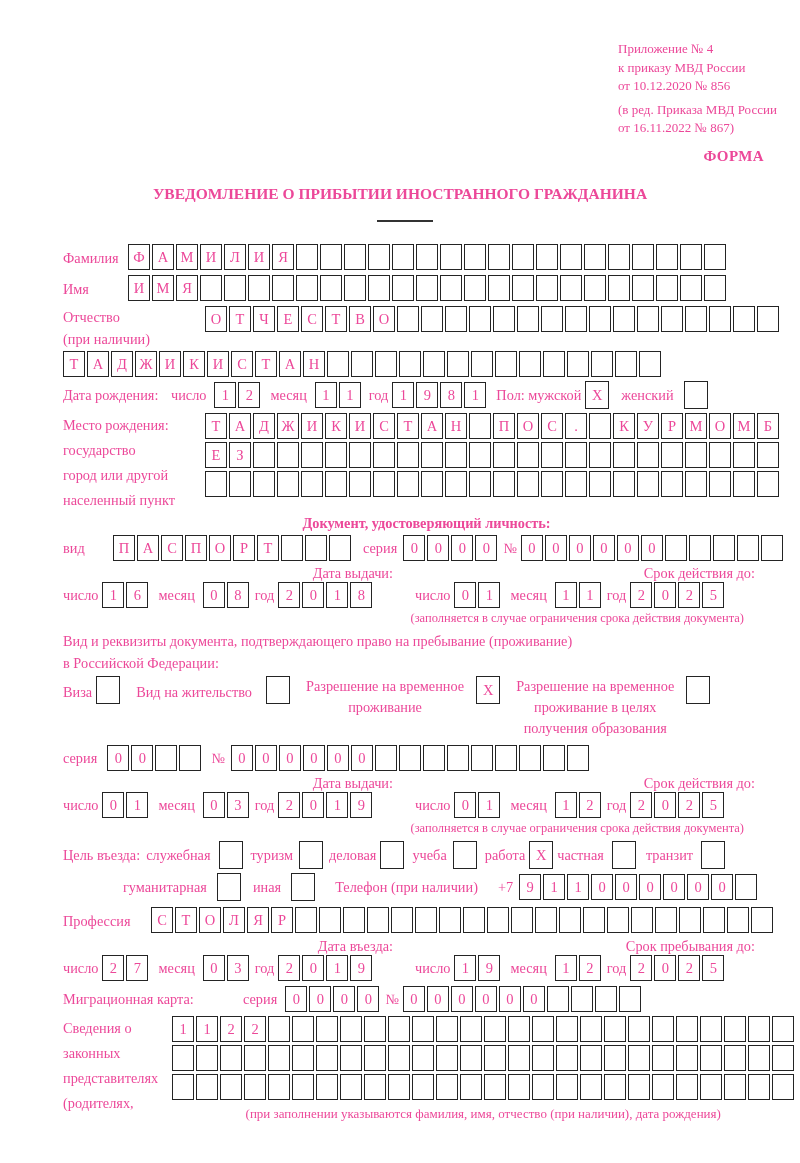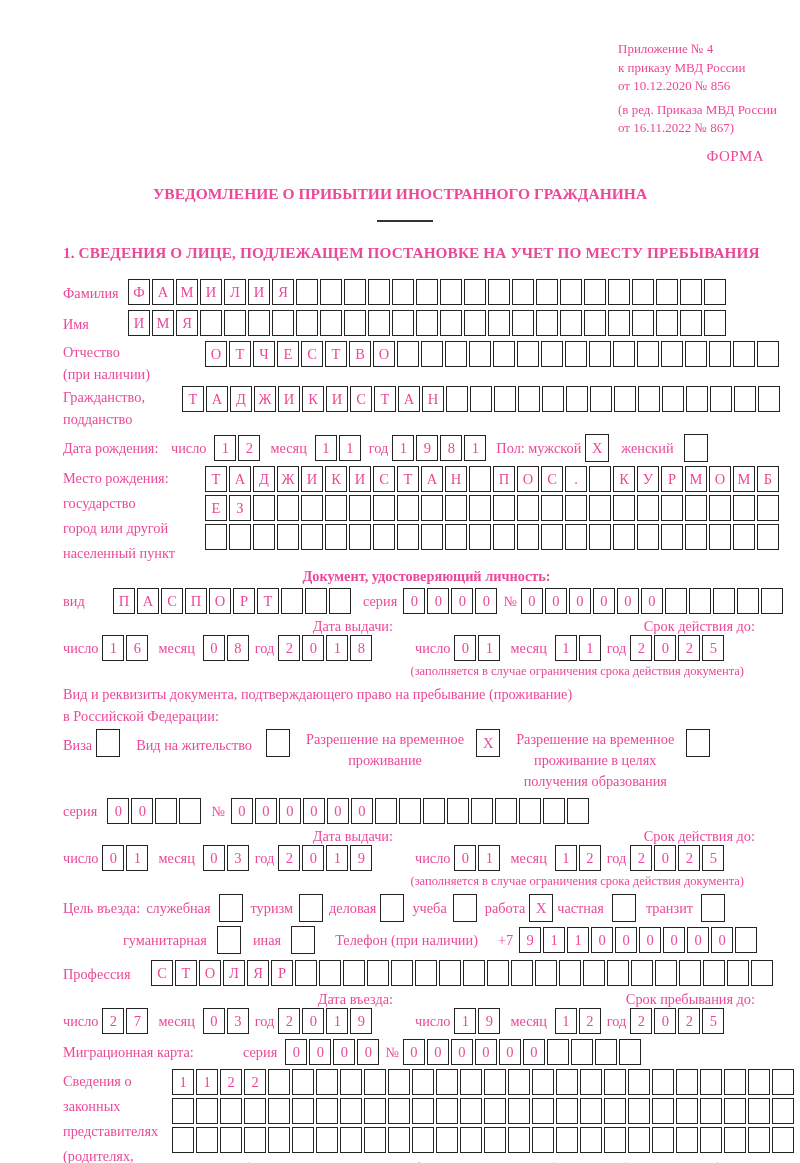--- a/index.html
+++ b/index.html
@@ -5,21 +5,21 @@
   * { margin:0; padding:0; box-sizing:border-box; }
   html,body { background:#ffffff; }
   .page {
     position:relative; width:800px; height:1163px; margin:0 auto;
     background:#ffffff; color:#ec4899; overflow:hidden;
     font-family:"Liberation Serif","DejaVu Serif",serif;
   }
   
   .hdr { position:absolute; left:618px; top:40px; font-size:13px; line-height:18.5px; white-space:nowrap; }
   .hdr .sub { margin-top:5px; }
-  .forma { position:absolute; right:36px; top:148px; font-weight:normal; font-size:15px; letter-spacing:.4px; }
+  .forma { position:absolute; right:36px; top:148px; font-weight:bold; font-size:15px; letter-spacing:.4px; }
   
   .title { position:absolute; top:182px; left:0; width:100%; text-align:center; font-weight:bold; font-size:15.5px; line-height:23px; }
   .blank { display:inline-block; width:56px; border-bottom:2px solid #333; margin-left:10px; vertical-align:baseline; }
   
   .form { position:absolute; top:244px; left:0; width:800px; padding:0 10px 0 63px; }
   .sec-heading { font-weight:bold; font-size:15.3px; letter-spacing:.1px; margin-bottom:17px; white-space:nowrap; }
   .frow { display:flex; align-items:flex-start; margin-bottom:5px; }
   .flabel { font-size:14.3px; line-height:21px; padding-top:4px; white-space:nowrap; }
   .flabel2 { font-size:14.3px; line-height:22px; white-space:nowrap; }
   .w65 { flex:0 0 65px; }
@@ -68,21 +68,20 @@
 
   <div class="forma">ФОРМА</div>
 
   <div class="title">
     <div>УВЕДОМЛЕНИЕ О ПРИБЫТИИ ИНОСТРАННОГО ГРАЖДАНИНА</div>
     <div><span class="blank"></span></div>
   </div>
 
   <div class="form">
 
-    <div class="sec-heading">1. СВЕДЕНИЯ О ЛИЦЕ, ПОДЛЕЖАЩЕМ ПОСТАНОВКЕ НА УЧЕТ ПО МЕСТУ ПРЕБЫВАНИЯ</div>
 
     <div class="frow">
       <div class="flabel w65">Фамилия</div>
       <div class="boxes">
           <span class="box">Ф</span>
           <span class="box">А</span>
           <span class="box">М</span>
           <span class="box">И</span>
           <span class="box">Л</span>
           <span class="box">И</span>
@@ -166,24 +165,20 @@
           <span class="box"></span>
           <span class="box"></span>
           <span class="box"></span>
           <span class="box"></span>
           <span class="box"></span>
           <span class="box"></span>
         </div>
     </div>
 
     <div class="frow" style="margin-bottom:4px">
-      <div class="w119">
-        <div class="flabel2">Гражданство,</div>
-        <div class="flabel2">подданство</div>
-      </div>
       <div class="boxes">
           <span class="box">Т</span>
           <span class="box">А</span>
           <span class="box">Д</span>
           <span class="box">Ж</span>
           <span class="box">И</span>
           <span class="box">К</span>
           <span class="box">И</span>
           <span class="box">С</span>
           <span class="box">Т</span>

